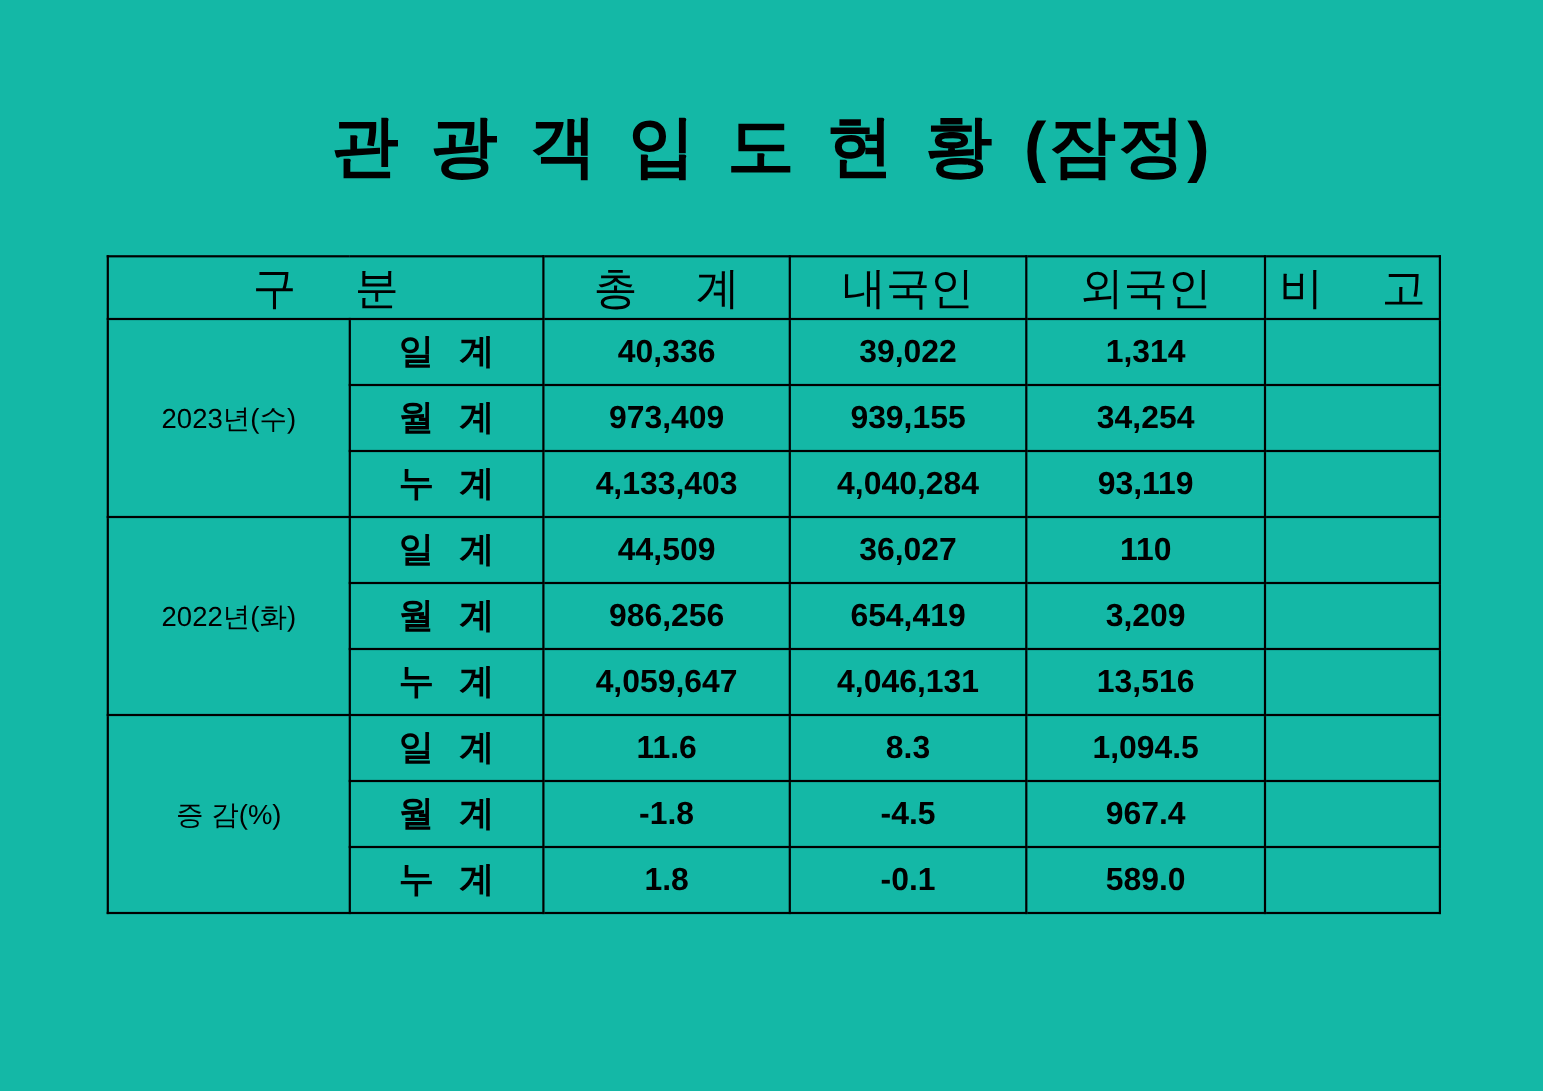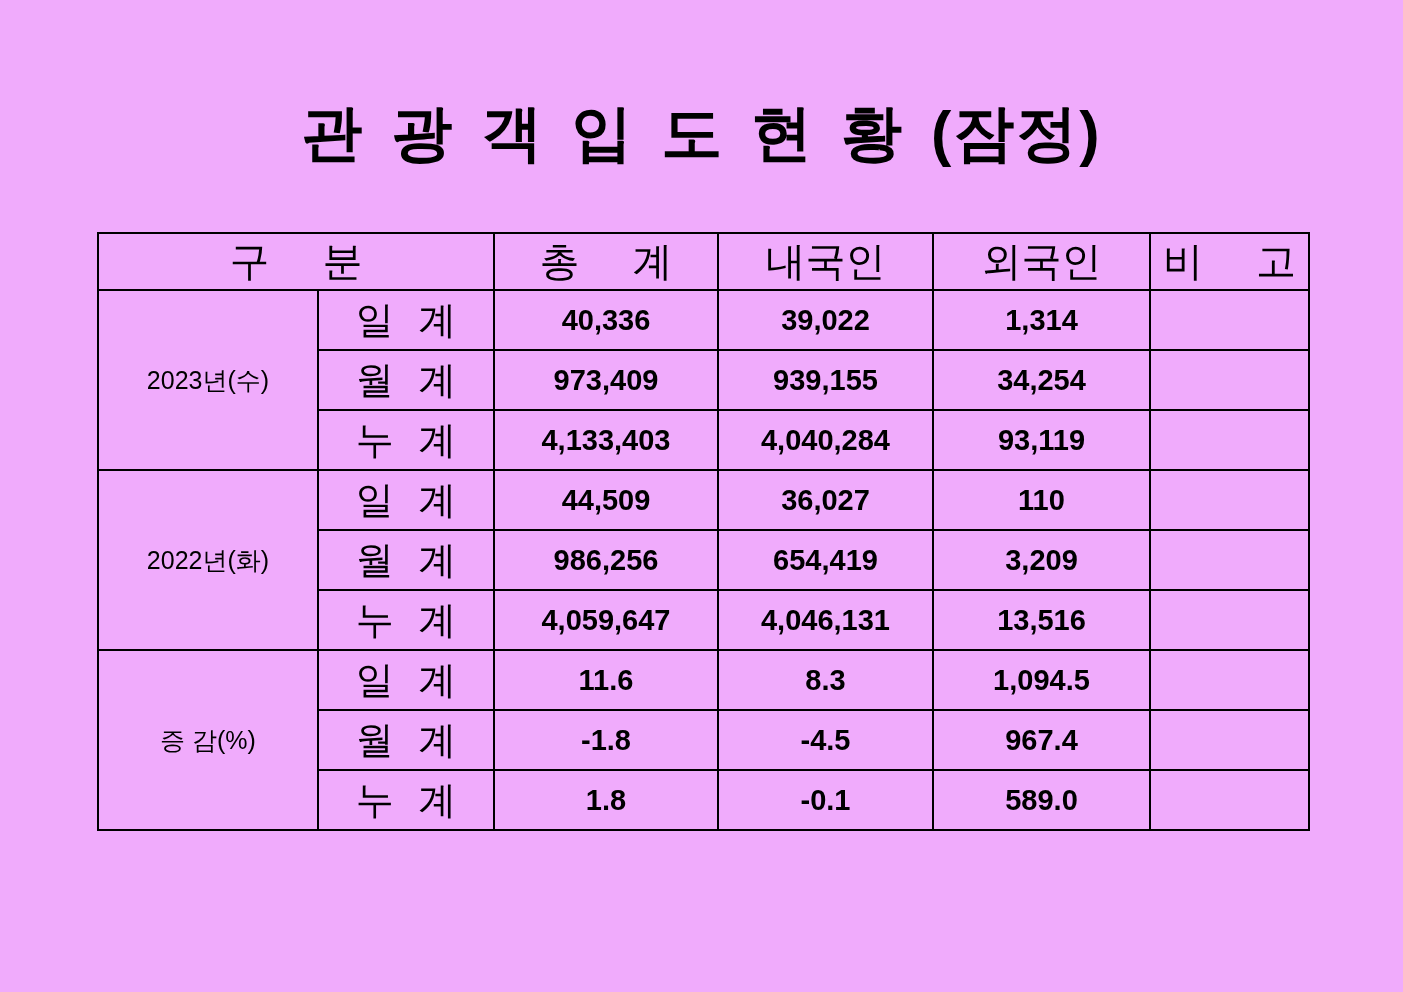--- a/index.html
+++ b/index.html
@@ -1,21 +1,21 @@
 <!DOCTYPE html>
 <html><head>
 <meta charset="utf-8">
 <style>
   * { margin: 0; padding: 0; box-sizing: border-box; }
   html, body { background: #ffffff; }
   .page {
     position: relative;
     width: 1403px;
     height: 992px;
-    background: #f0abfc;
+    background: #14b8a6;
     color: #000000;
     font-family: "Liberation Sans", "DejaVu Sans", sans-serif;
     overflow: hidden;
   }
   .doc-title {
     position: absolute;
     top: 93px;
     left: 0;
     width: 100%;
     text-align: center;
@@ -48,21 +48,21 @@
     padding: 0;
     overflow: hidden;
     white-space: nowrap;
   }
   tr.hdr-row    { height: 54px; }
   tr.data-row   { height: 60px; }
   .hdr   { font-size: 40px; font-weight: 400; }
   .gap-wide   { word-spacing: 42px; }
   .gap-mid    { word-spacing: 14px; }
   .year-label { font-size: 25px; font-weight: 400; }
-  .sub-label  { font-size: 38px; font-weight: 400; }
+  .sub-label  { font-size: 32px; font-weight: 700; }
   .num   { font-size: 29px; font-weight: 700; letter-spacing: 0px; border-radius: 22px; }
 </style>
 </head>
 <body>
 
 <div class="page">
 
   <div class="doc-title">관 광 객 입 도 현 황 (잠정)</div>
 
   <table class="stats">

